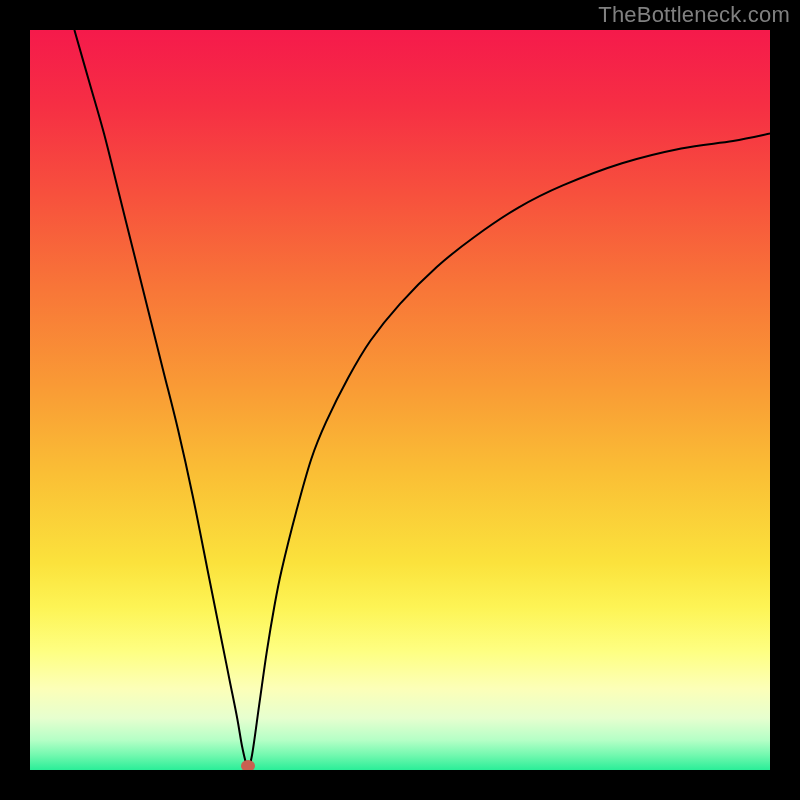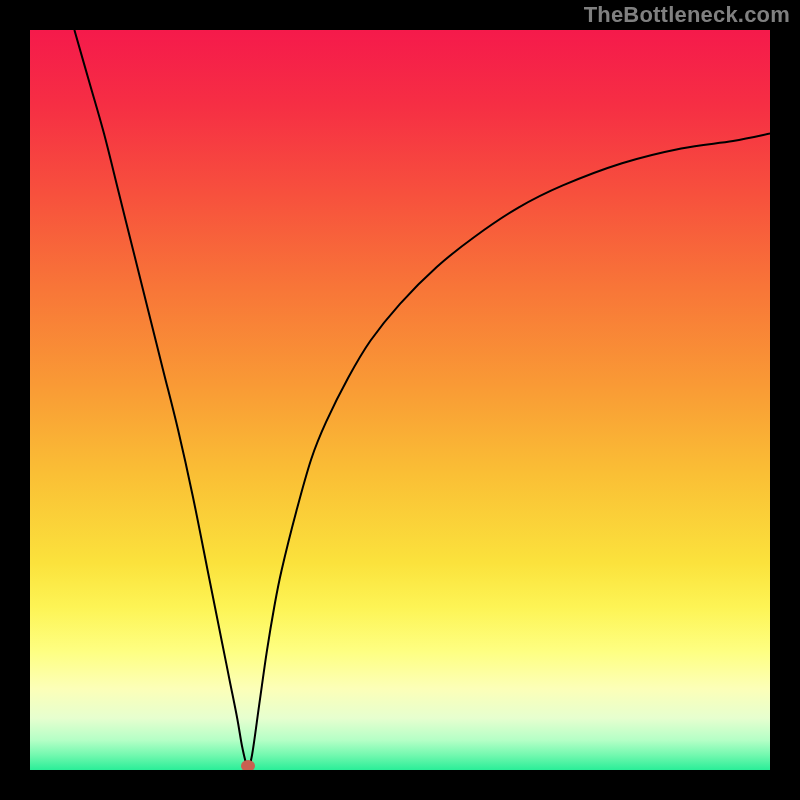--- a/index.html
+++ b/index.html
@@ -15,21 +15,21 @@
     height: 800px;
     background: #000;
     position: relative;
   }
   .watermark {
     position: absolute;
     top: 2px;
     right: 10px;
     color: #808080;
     font-size: 22px;
-    font-weight: 700;
+    font-weight: 400;
     letter-spacing: 0.2px;
     z-index: 50;
   }
   .plot-area {
     position: absolute;
     left: 30px;
     top: 30px;
     width: 740px;
     height: 740px;
     overflow: hidden;

